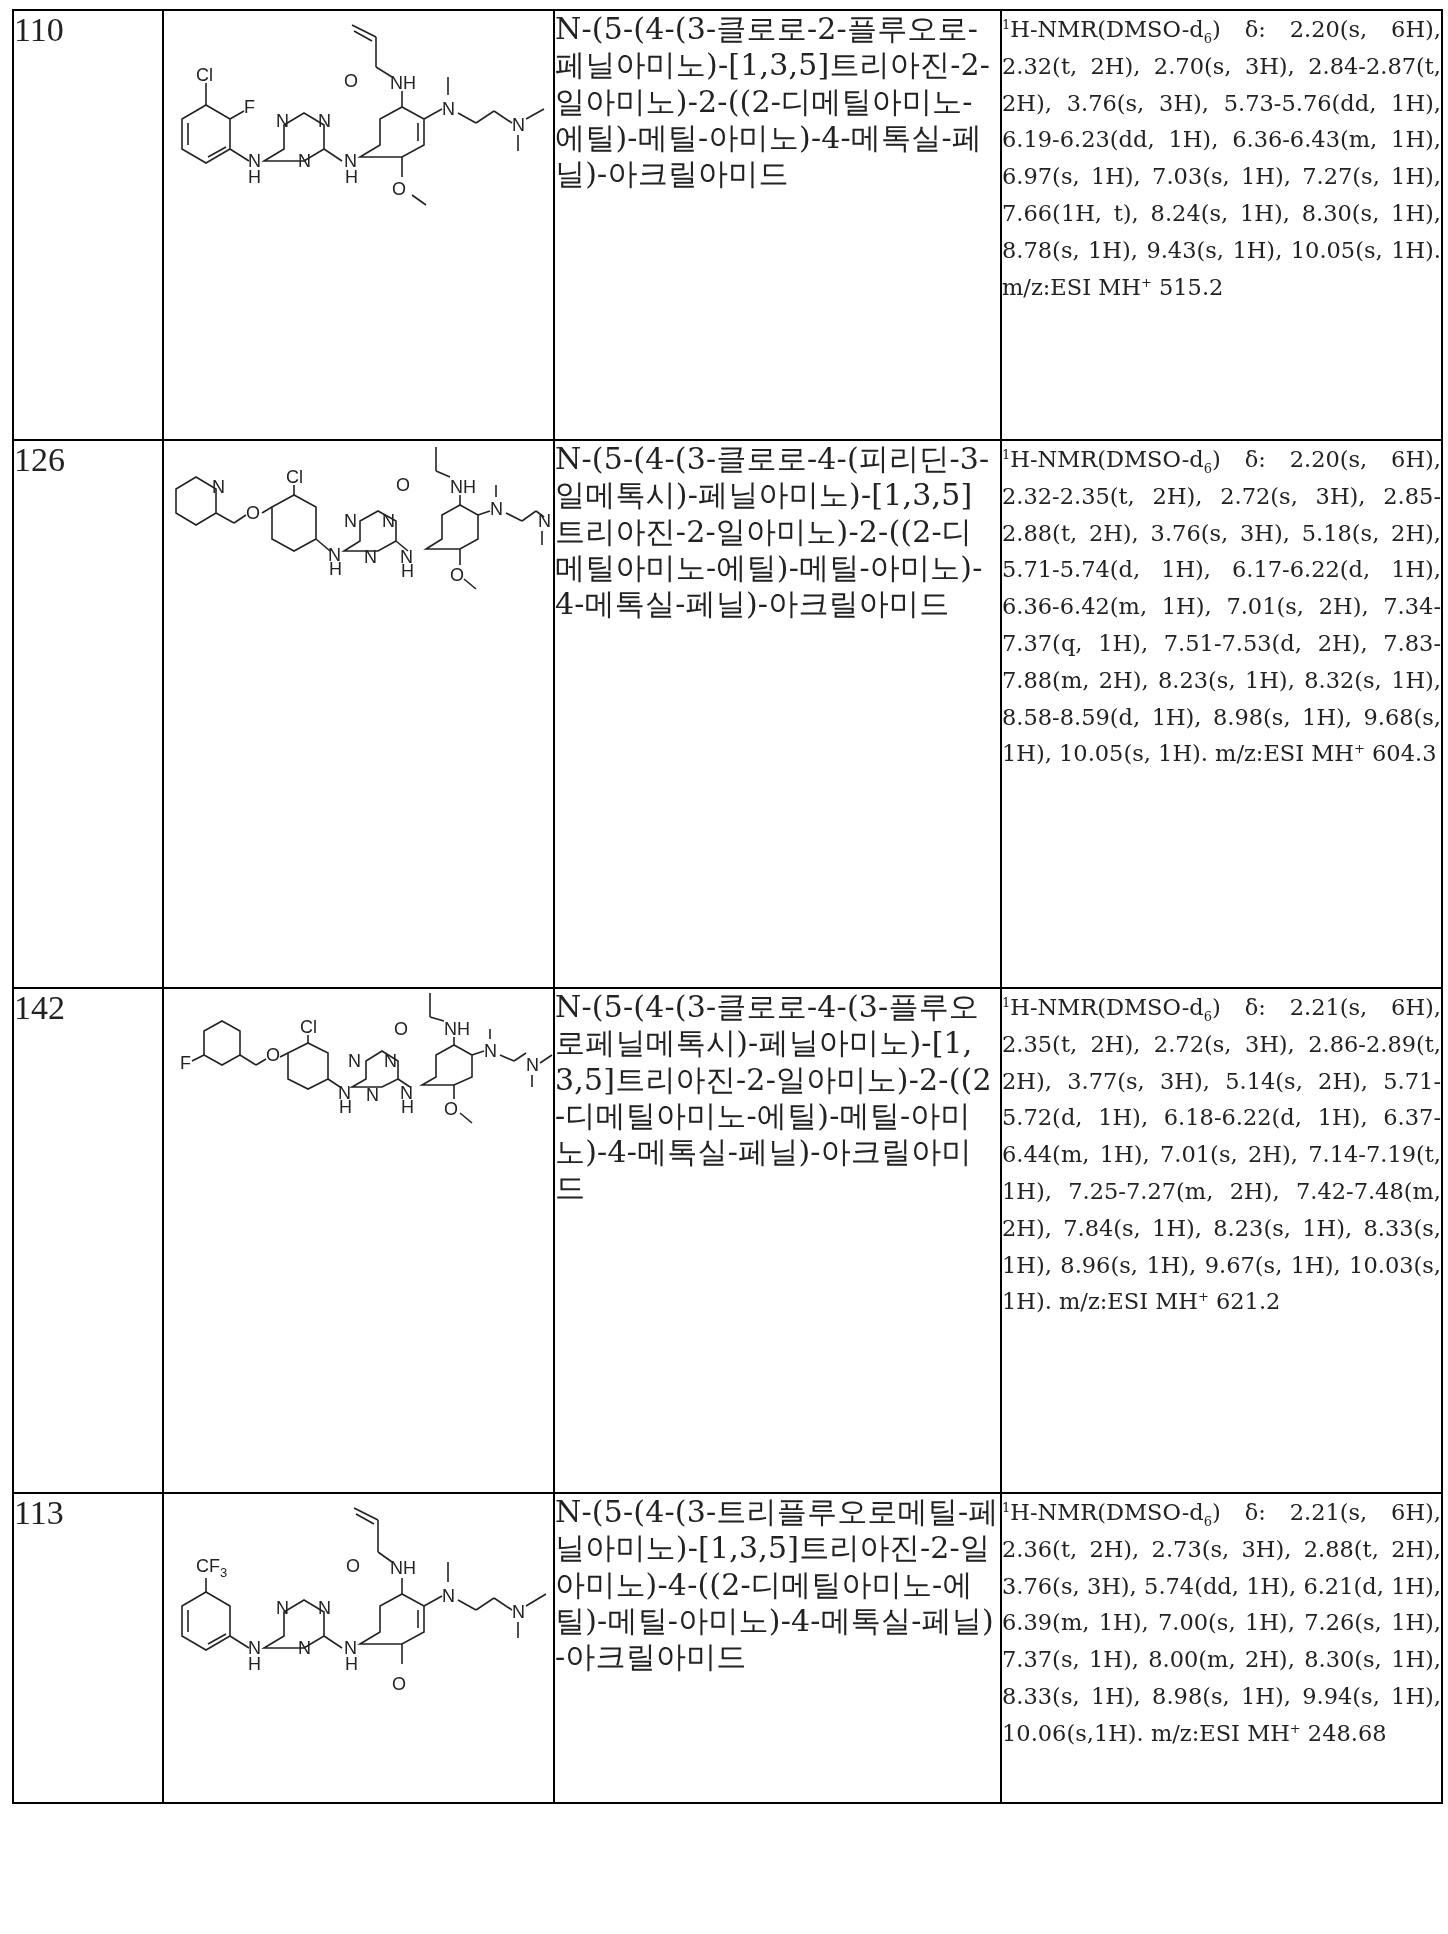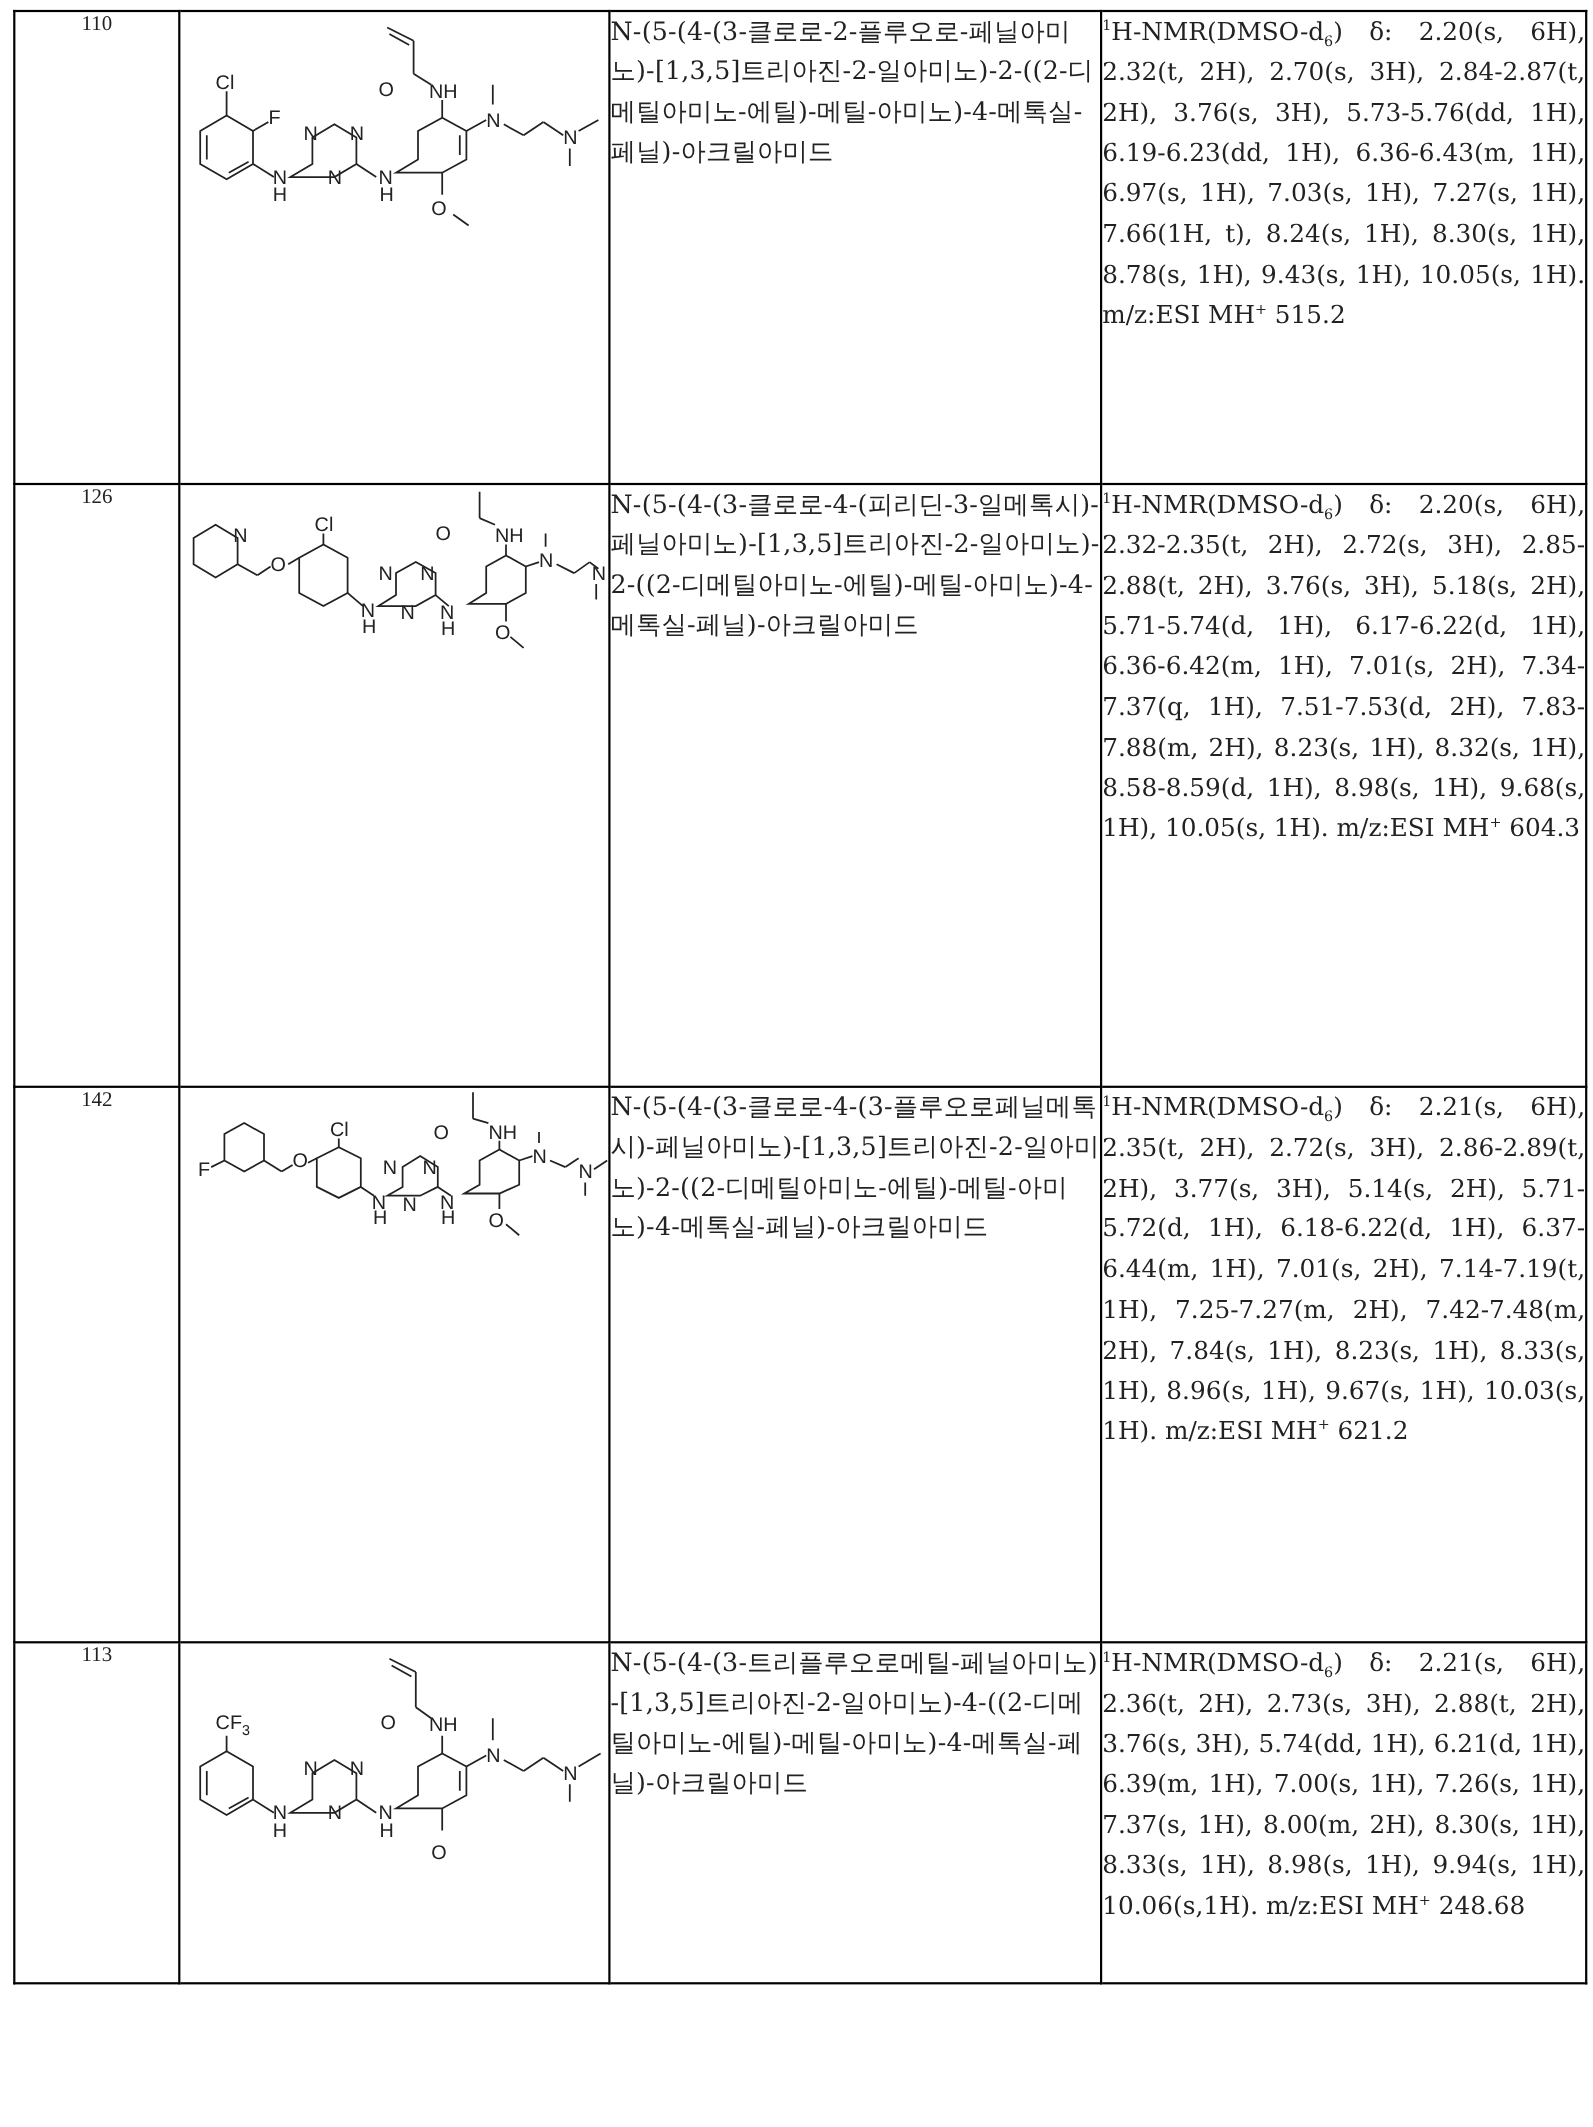--- a/index.html
+++ b/index.html
@@ -7,24 +7,24 @@
          font-family:"DejaVu Serif", "Liberation Serif", serif; color:#222; }
   table.compounds {
     position:absolute; left:12px; top:9px;
     border-collapse:collapse; table-layout:fixed; width:1429px;
   }
   table.compounds td { border:2.5px solid #000; vertical-align:top; padding:0; }
   col.c-no { width:150px; }
   col.c-struct { width:391px; }
   col.c-name { width:447px; }
   col.c-nmr { width:441px; }
-  .no { text-align:center; font-family:"Liberation Serif", serif; font-size:19px; padding-top:6px; }
+  .no { text-align:left; font-family:"Liberation Serif", serif; font-size:34px; padding-top:6px; }
   .struct { position:relative; }
   .struct svg { display:block; }
-  .name { font-size:23px; line-height:36.3px; padding:4px 6px 0 12px; letter-spacing:0.2px; word-break:break-all;margin-top:44px; }
+  .name { font-size:30px; line-height:36.3px; padding:4px 6px 0 12px; letter-spacing:0.2px; word-break:break-all;margin-top:44px; }
   .nmr { font-size:22.5px; line-height:36.8px; padding:4px 8px 0 6px; text-align:justify; text-align-last:left; word-break:break-word;margin-left:44px; }
   .nmr sup { font-size:13px; line-height:0; }
   .nmr sub { font-size:13px; line-height:0; }
   svg text { font-family:"Liberation Sans", sans-serif; font-size:18px; fill:#222; }
   svg .bond { stroke:#222; stroke-width:1.6; fill:none; }
 </style>
 </head>
 <body>
 
 <table class="compounds">

